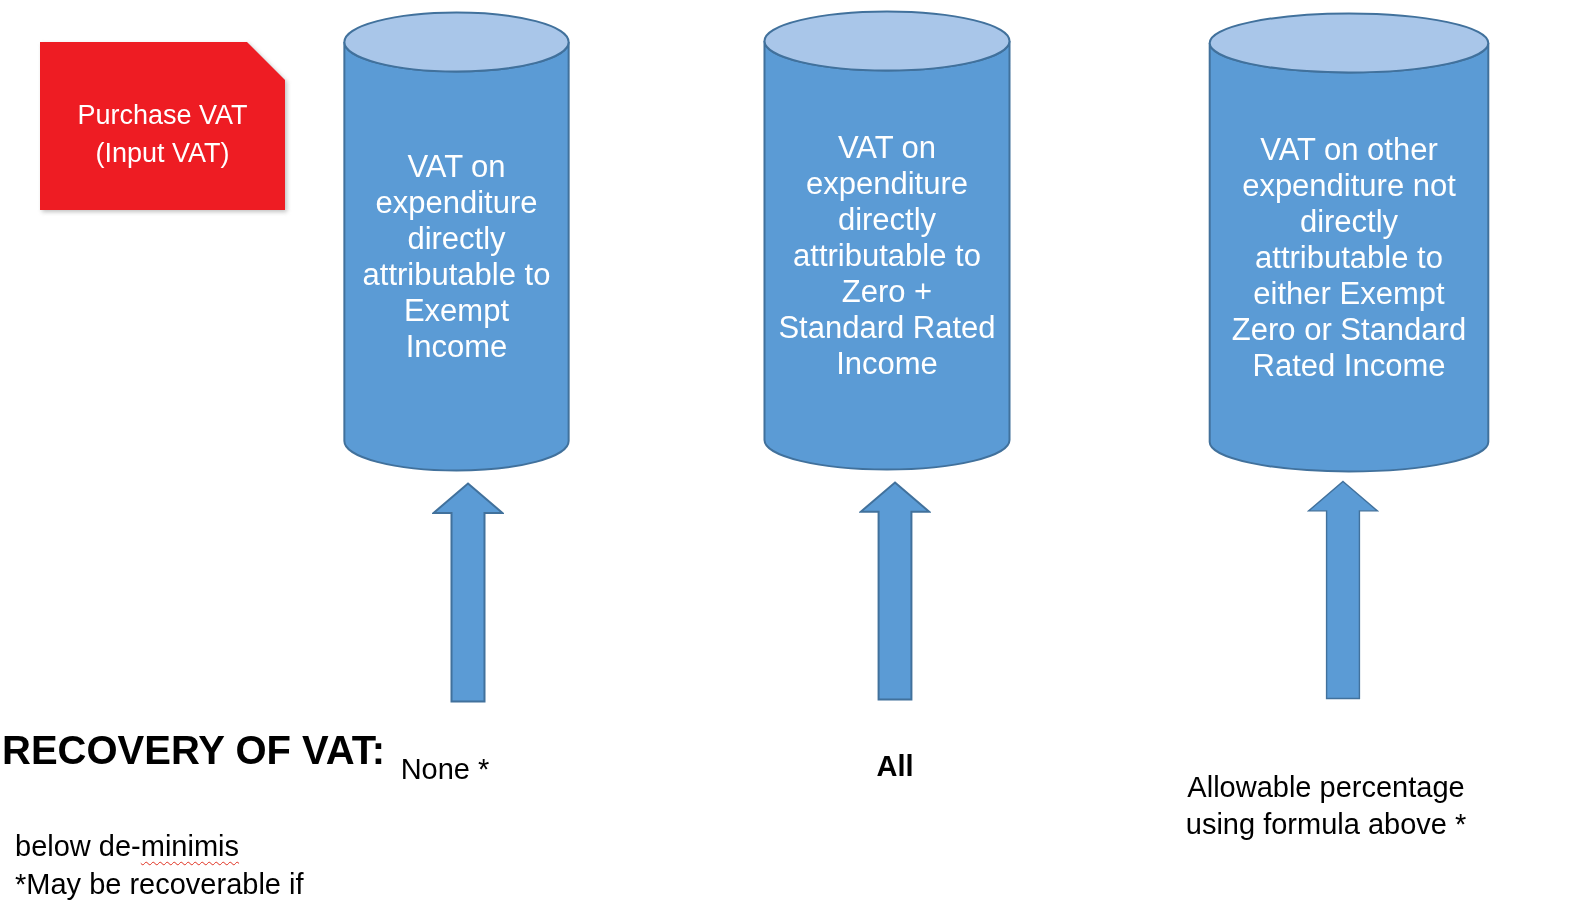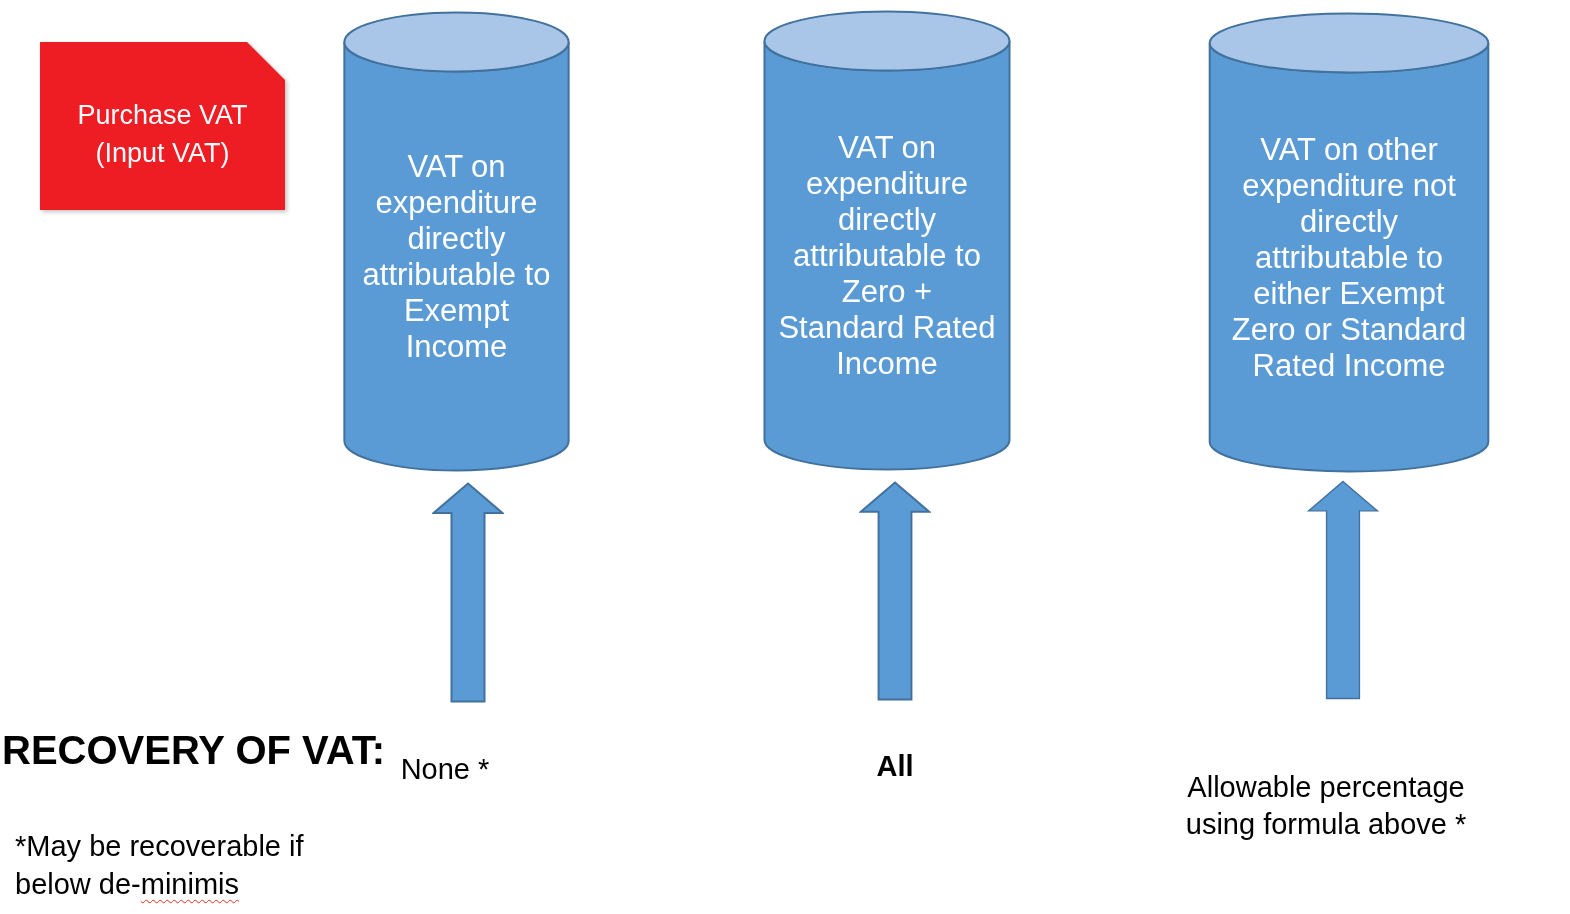--- a/index.html
+++ b/index.html
@@ -166,17 +166,17 @@
     <polygon points="36,1.5 70.5,31 52.5,31 52.5,219.5 19.5,219.5 19.5,31 1.5,31"></polygon>
   </svg>
 
   <div class="row-label">RECOVERY OF VAT:</div>
 
   <div class="recovery-label label-none">None *</div>
   <div class="recovery-label label-all">All</div>
   <div class="recovery-label label-allowable">Allowable percentage using formula above *</div>
 
   <div class="footnote">
+    <div><span>below de-</span><span class="misspelled">minimis</span></div>
     <div>*May be recoverable if</div>
-    <div><span>below de-</span><span class="misspelled">minimis</span></div>
   </div>
 
 </div>
 
 </body></html>

